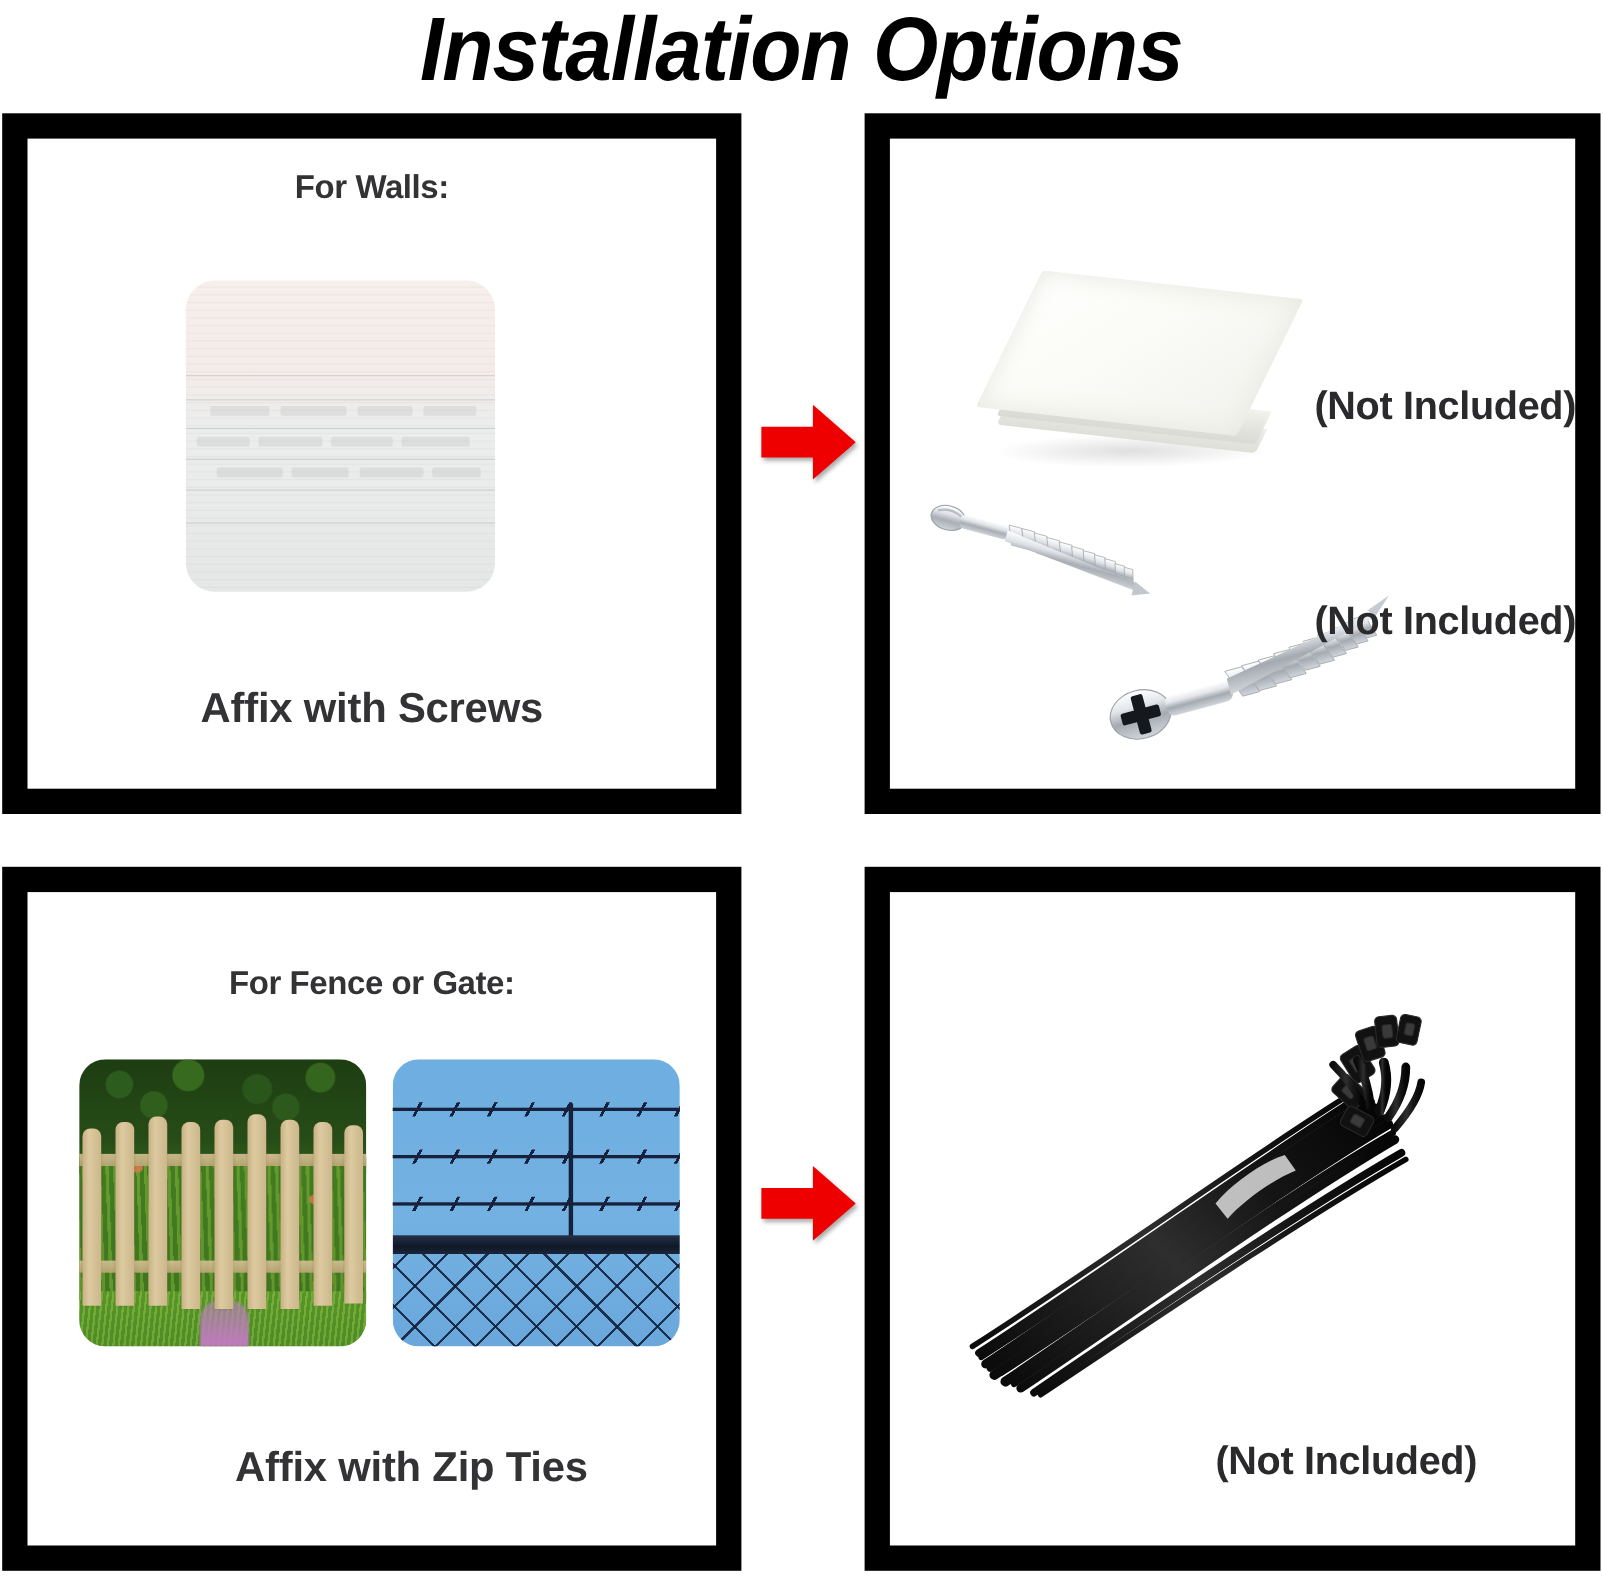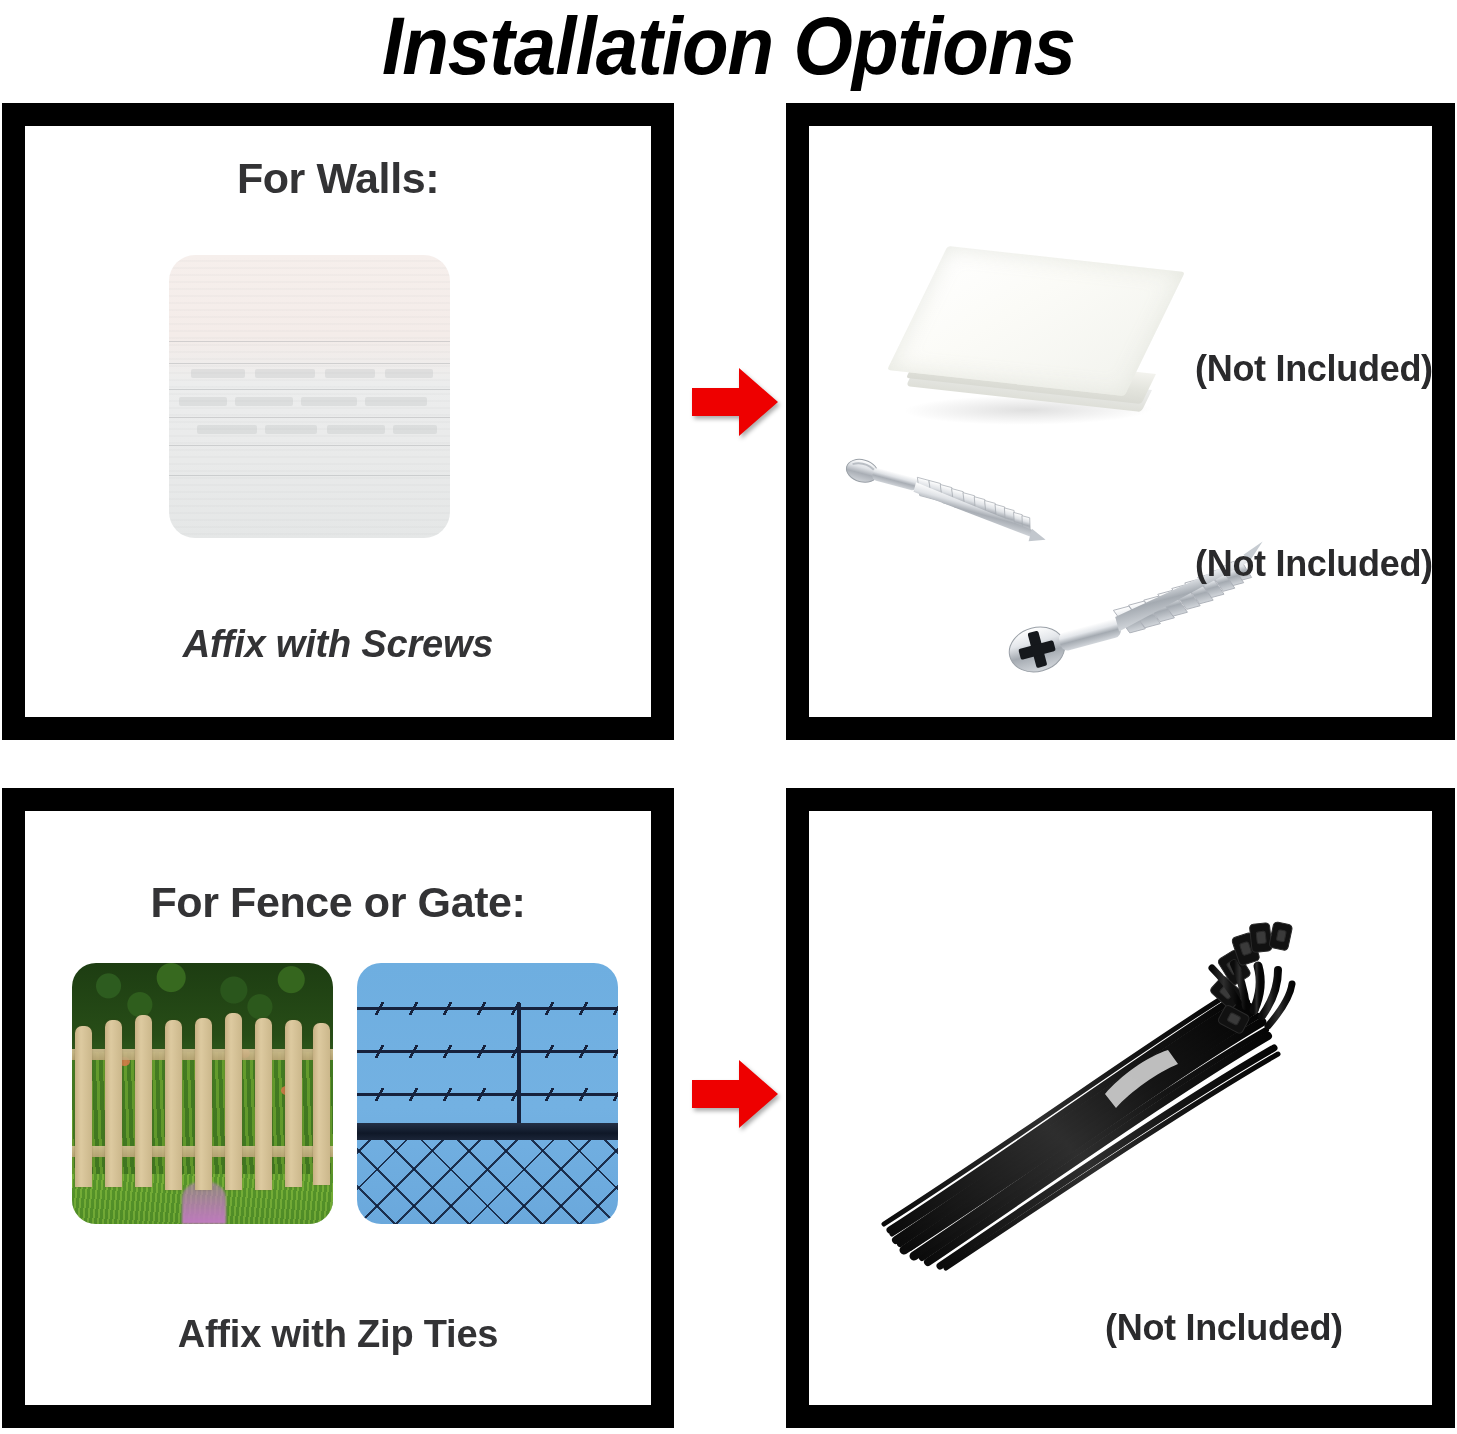--- a/index.html
+++ b/index.html
@@ -34,21 +34,21 @@
     overflow:hidden;
   }
   #panel-walls      {left:2px;  top:103px; width:672px; height:637px;}
   #panel-hardware   {left:786px;top:103px; width:669px; height:637px;}
   #panel-fence      {left:2px;  top:788px; width:672px; height:640px;}
   #panel-zipties    {left:786px;top:788px; width:669px; height:640px;}
 
   
   .panel-heading{
     position:absolute;left:0;width:100%;text-align:center;
-    font-size:43px;font-weight:bold;color:#333335;
+    font-size:30px;font-weight:bold;color:#333335;
     letter-spacing:-.4px;white-space:nowrap;
   }
   .panel-caption{
     position:absolute;left:0;width:100%;text-align:center;
     font-size:38px;font-weight:bold;color:#333335;
     letter-spacing:-.2px;line-height:54px;white-space:nowrap;
   }
   .not-included{
     position:absolute;
     font-size:36px;font-weight:bold;color:#2a2a2c;
@@ -241,21 +241,21 @@
       <div class="brick" style="left:10px; top:142px; width:48px;"></div>
       <div class="brick" style="left:66px; top:142px; width:58px;"></div>
       <div class="brick" style="left:132px;top:142px; width:56px;"></div>
       <div class="brick" style="left:196px;top:142px; width:62px;"></div>
       <div class="brick" style="left:28px; top:170px; width:60px;"></div>
       <div class="brick" style="left:96px; top:170px; width:52px;"></div>
       <div class="brick" style="left:158px;top:170px; width:58px;"></div>
       <div class="brick" style="left:224px;top:170px; width:44px;"></div>
     </div>
 
-    <div class="panel-caption" style="top:491px;font-style:italic;">Affix with Screws</div>
+    <div class="panel-caption" style="top:491px;">Affix with Screws</div>
   </div>
 </div>
 
 <div class="arrow" style="left:692px;top:366px;">
   <svg viewBox="0 0 86 72" xmlns="http://www.w3.org/2000/svg">
     <polygon points="0,22 47,22 47,2 86,36 47,70 47,50 0,50" fill="#ee0000"></polygon>
   </svg>
 </div>
 
 <div class="panel" id="panel-hardware">
@@ -338,21 +338,21 @@
       </svg>
     </div>
 
     <div class="not-included" style="left:386px;top:417px;">(Not Included)</div>
   </div>
 </div>
 
 <div class="panel" id="panel-fence">
   <div class="inner">
     <div class="panel-heading" style="top:67px;">For Fence or Gate:</div>
-    <div class="panel-caption" style="top:496px;">Affix with Zip Ties</div>
+    <div class="panel-caption" style="top:496px;margin-left:36px;">Affix with Zip Ties</div>
   </div>
 </div>
 
 <div class="fence-photo" id="fence-wood">
   <div class="wf-hedge"></div>
   <div class="wf-grass-bg"></div>
   <div class="wf-flower" style="left:18%;top:36%;"></div>
   <div class="wf-flower" style="left:64%;top:33%;"></div>
   <div class="wf-flower" style="left:36%;top:52%;"></div>
   <div class="wf-flower" style="left:80%;top:47%;"></div>

